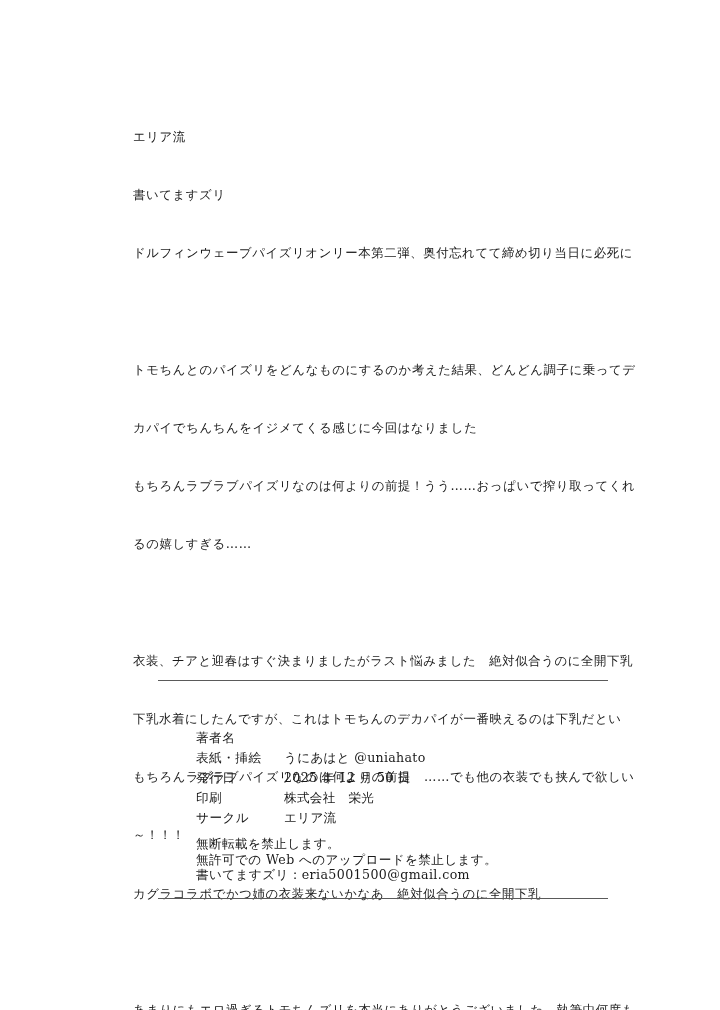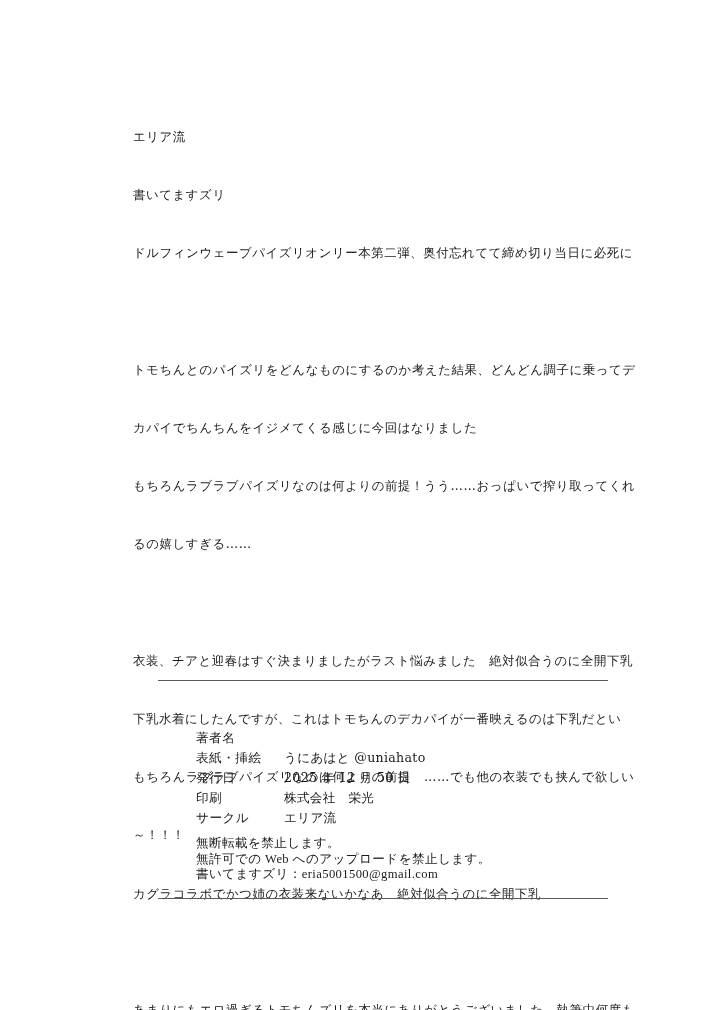--- a/index.html
+++ b/index.html
@@ -24,21 +24,21 @@
       position: absolute; left: 196px; top: 728px;
       font-size: 12.6px; line-height: 20px;
     }
     .colophon .row { display: flex; }
     .colophon .label { width: 88px; letter-spacing: 0.5px; }
     .colophon .value { letter-spacing: 0.3px; }
     .notice {
       position: absolute; left: 196px; top: 836px;
       font-size: 12.6px; line-height: 15.6px; letter-spacing: 0.4px;
     }
-    .notice .line { display: block; font-family: Liberation Serif, serif; }
+    .notice .line { display: block; }
   </style>
 </head>
 <body>
 
 <div class="afterword">
   <p>
     <span class="line">エリア流</span>
     <span class="line">書いてますズリ</span>
     <span class="line">ドルフィンウェーブパイズリオンリー本第二弾、奥付忘れてて締め切り当日に必死に</span>
   </p>

